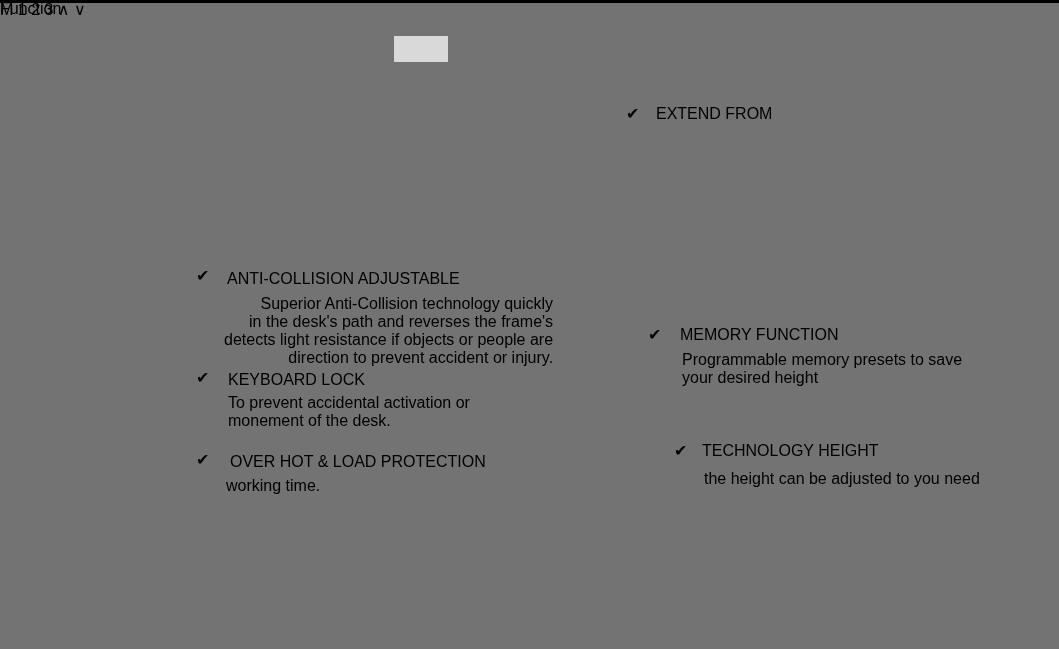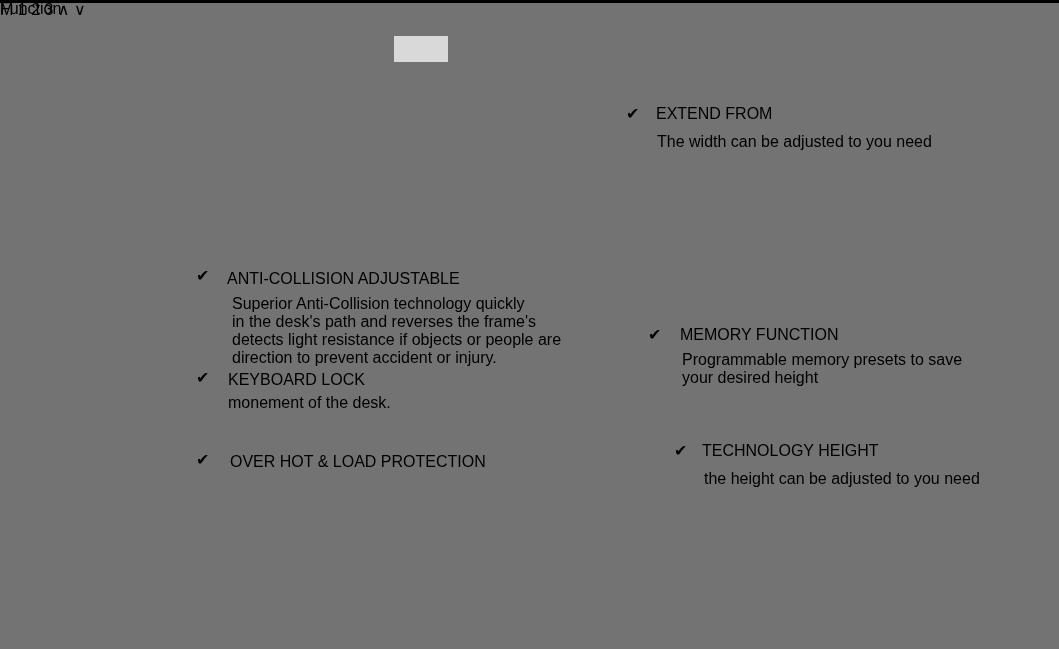--- a/index.html
+++ b/index.html
@@ -133,40 +133,41 @@
   <div class="abs dot" style="left:436px;top:159px;"></div>
   <div class="abs dot" style="left:303px;top:173px;"></div>
   <div class="abs dot" style="left:581px;top:262px;"></div>
   <div class="abs dot" style="left:581px;top:511px;"></div>
   <div class="abs kdot" style="left:501px;top:194px;"></div>
   <div class="abs kdot" style="left:515px;top:194px;"></div>
   <div class="abs kdot" style="left:529px;top:194px;"></div>
 
   <div class="abs check" style="left:626px;top:104px;">✔</div>
   <div class="abs h-right" style="left:656px;top:105px;">EXTEND FROM</div>
-  <div class="abs b-sub" style="left:657px;top:133px;">The width can be adjusted to you need</div>
 
   <div class="abs check" style="left:196px;top:266px;">✔</div>
   <div class="abs h-left" style="left:227px;top:270px;">ANTI-COLLISION ADJUSTABLE</div>
-  <div class="abs b-anti" style="left:232px;top:295px;">
+  <div class="abs b-anti" style="left:224px;top:295px;text-align:right;">
     <div>Superior Anti-Collision technology quickly</div>
     <div>in the desk's path and reverses the frame's</div>
     <div>detects light resistance if objects or people are</div>
     <div>direction to prevent accident or injury.</div>
   </div>
 
   <div class="abs check" style="left:196px;top:368px;">✔</div>
   <div class="abs h-left" style="left:228px;top:371px;">KEYBOARD LOCK</div>
   <div class="abs b-kb" style="left:228px;top:394px;">
+    <div>To prevent accidental activation or</div>
     <div>monement of the desk.</div>
   </div>
 
   <div class="abs check" style="left:196px;top:450px;">✔</div>
   <div class="abs h-left" style="left:230px;top:453px;text-align:right;">OVER HOT &amp; LOAD PROTECTION</div>
   <div class="abs b-oh" style="left:226px;top:477px;">
+    <div>working time.</div>
   </div>
 
   <div class="abs check" style="left:648px;top:325px;">✔</div>
   <div class="abs b-mem" style="left:682px;top:351px;">
     <div>Programmable memory presets to save</div>
     <div>your desired height</div>
   </div>
   <div class="abs h-right" style="left:680px;top:326px;">MEMORY FUNCTION</div>
 
   <div class="abs check" style="left:674px;top:441px;">✔</div>

